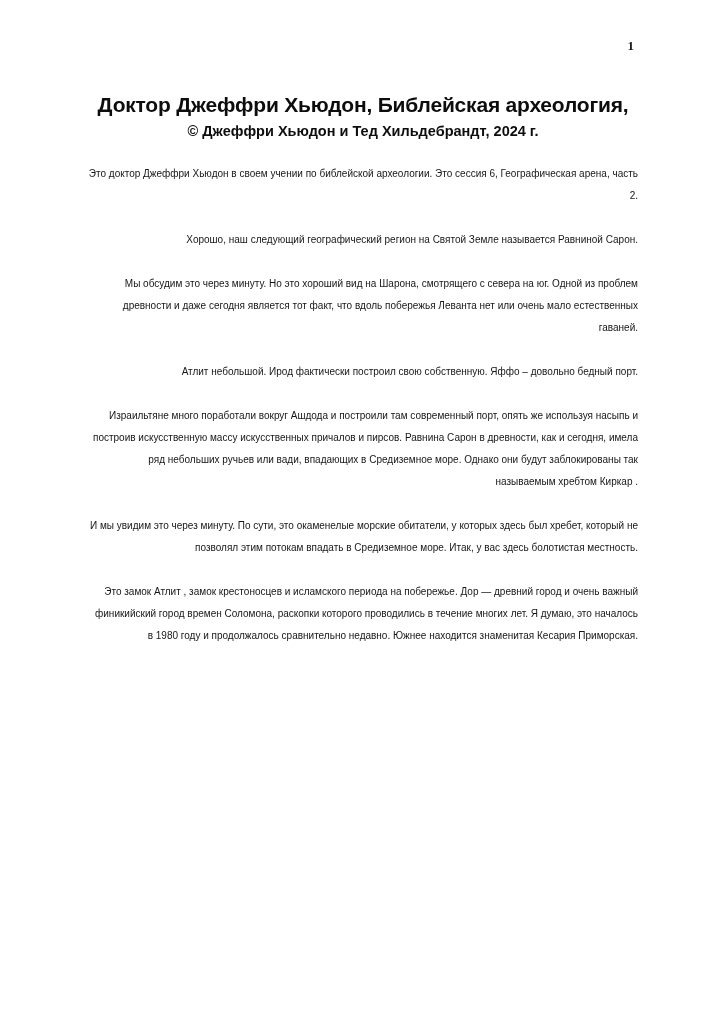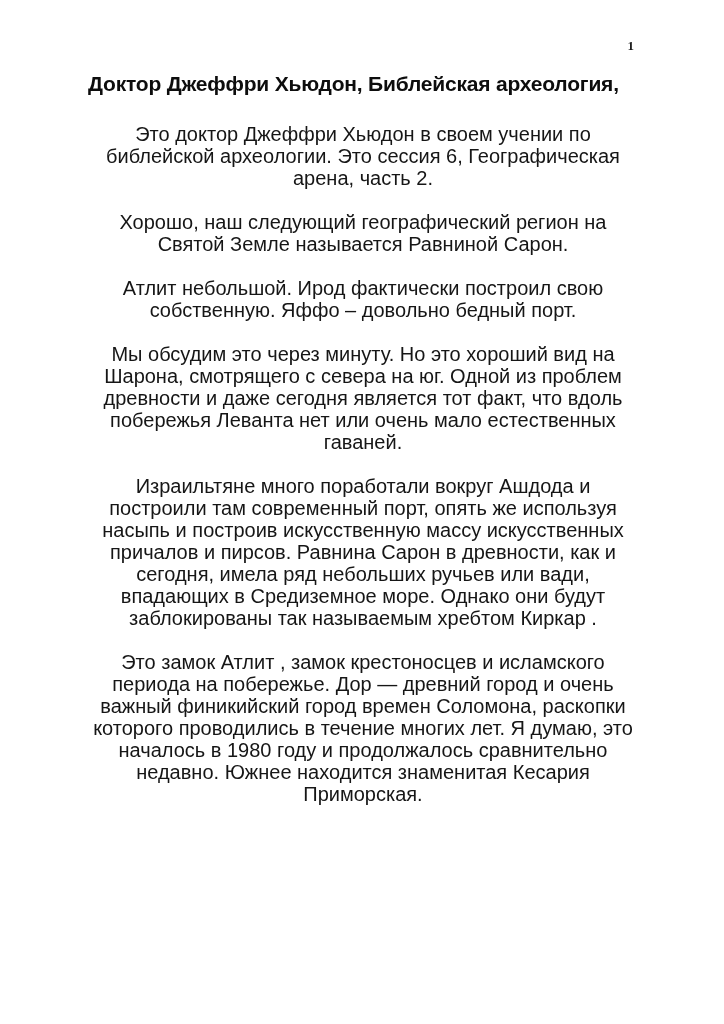--- a/index.html
+++ b/index.html
@@ -25,63 +25,65 @@
   }
   .page-number {
     text-align: right;
     font-size: 13px;
     font-weight: 600;
     font-family: "Liberation Serif", serif;
     color: #1a1a1a;
     padding-right: 4px;
   }
   .doc-title {
-    margin-top: 15px;
-    text-align: left;
+    margin-top: 36px;
+    text-align: center;
     font-size: 21px;
     font-weight: 700;
     line-height: 30px;
     color: #0d0d0d;
     letter-spacing: -0.2px;
   }
   .doc-byline {
     text-align: center;
     font-size: 14.5px;
     font-weight: 700;
     margin-top: 3px;
     color: #0d0d0d;
   }
   .doc-body {
     margin-top: 24px;
-    font-size: 20px;
+    font-size: 10px;
     line-height: 22px;
     font-weight: 500;
-    text-align: center;
+    text-align: right;
   }
   .doc-body p {
     margin: 0 0 22px 0;
   }
 </style>
 </head>
 <body>
 
 <div class="page">
   <div class="content">
 
     <div class="page-number">1</div>
 
     <div class="doc-title">
       <div>Доктор Джеффри Хьюдон, Библейская археология,</div>
     </div>
 
+    <div class="doc-byline">© Джеффри Хьюдон и Тед Хильдебрандт, 2024 г.</div>
 
     <div class="doc-body">
       <p>Это доктор Джеффри Хьюдон в своем учении по библейской археологии. Это сессия 6, Географическая арена, часть 2.</p>
       <p>Хорошо, наш следующий географический регион на Святой Земле называется Равниной Сарон.</p>
+      <p>Мы обсудим это через минуту. Но это хороший вид на Шарона, смотрящего с севера на юг. Одной из проблем древности и даже сегодня является тот факт, что вдоль побережья Леванта нет или очень мало естественных гаваней.</p>
       <p>Атлит небольшой. Ирод фактически построил свою собственную. Яффо – довольно бедный порт.</p>
-      <p>Мы обсудим это через минуту. Но это хороший вид на Шарона, смотрящего с севера на юг. Одной из проблем древности и даже сегодня является тот факт, что вдоль побережья Леванта нет или очень мало естественных гаваней.</p>
       <p>Израильтяне много поработали вокруг Ашдода и построили там современный порт, опять же используя насыпь и построив искусственную массу искусственных причалов и пирсов. Равнина Сарон в древности, как и сегодня, имела ряд небольших ручьев или вади, впадающих в Средиземное море. Однако они будут заблокированы так называемым хребтом Киркар .</p>
+      <p>И мы увидим это через минуту. По сути, это окаменелые морские обитатели, у которых здесь был хребет, который не позволял этим потокам впадать в Средиземное море. Итак, у вас здесь болотистая местность.</p>
       <p>Это замок Атлит , замок крестоносцев и исламского периода на побережье. Дор — древний город и очень важный финикийский город времен Соломона, раскопки которого проводились в течение многих лет. Я думаю, это началось в 1980 году и продолжалось сравнительно недавно. Южнее находится знаменитая Кесария Приморская.</p>
 
     </div>
 
   </div>
 </div>
 
 </body></html>

